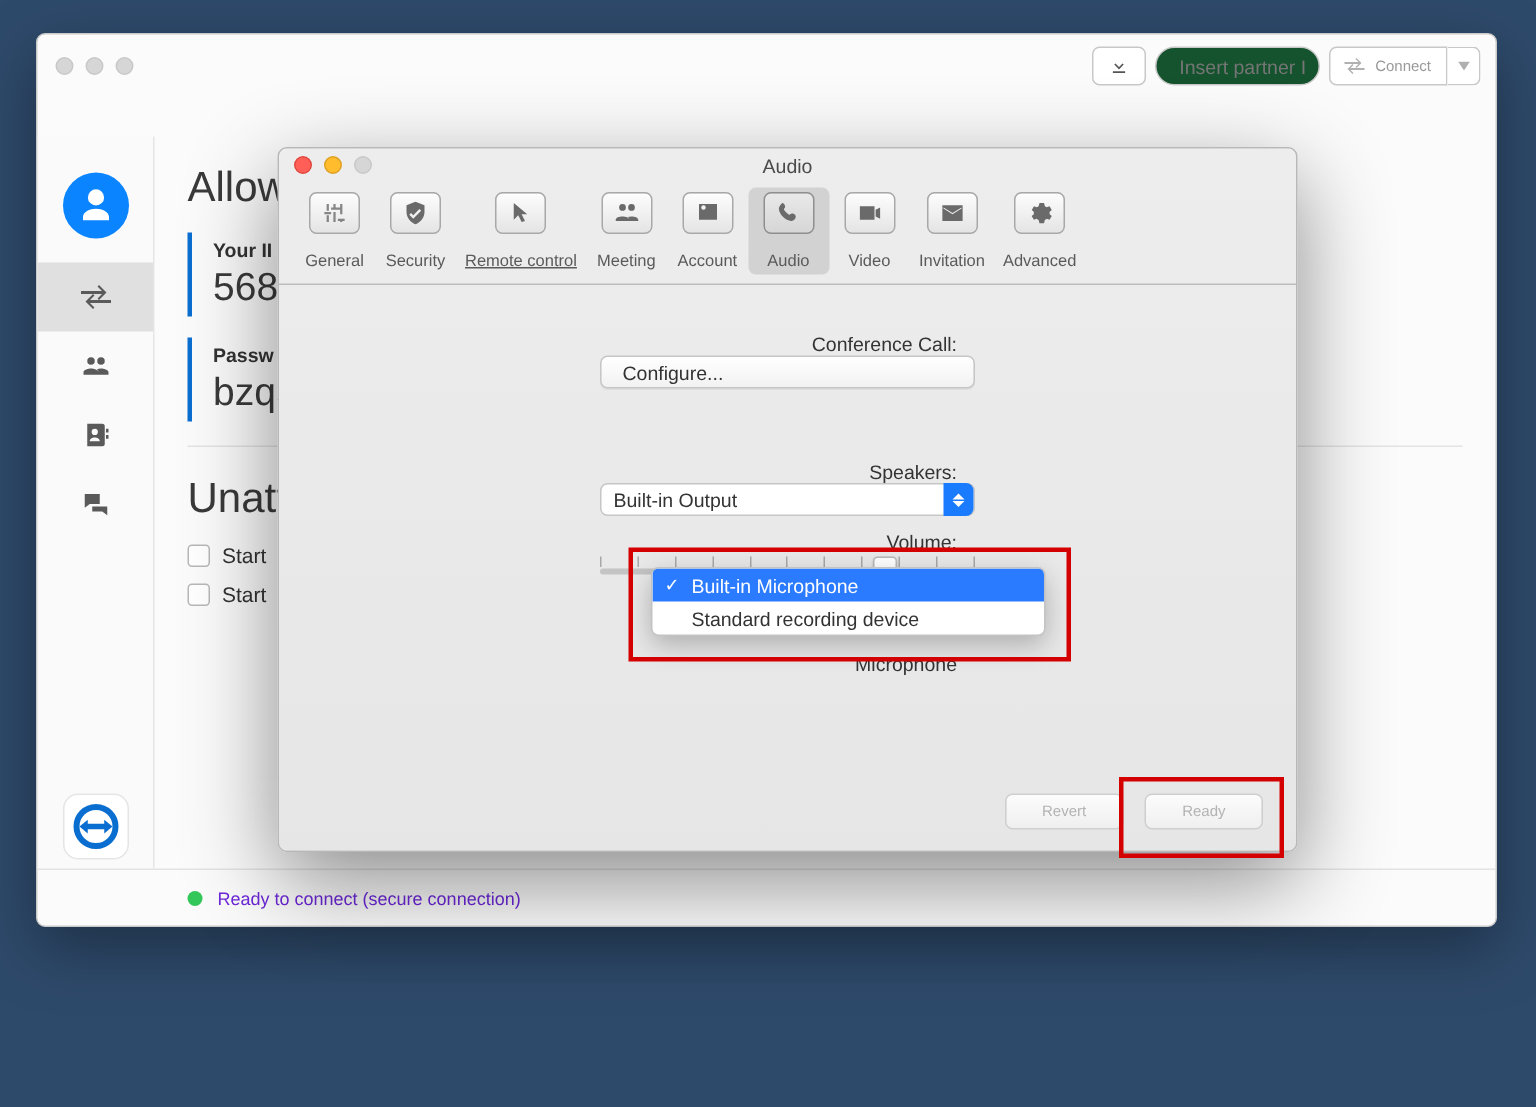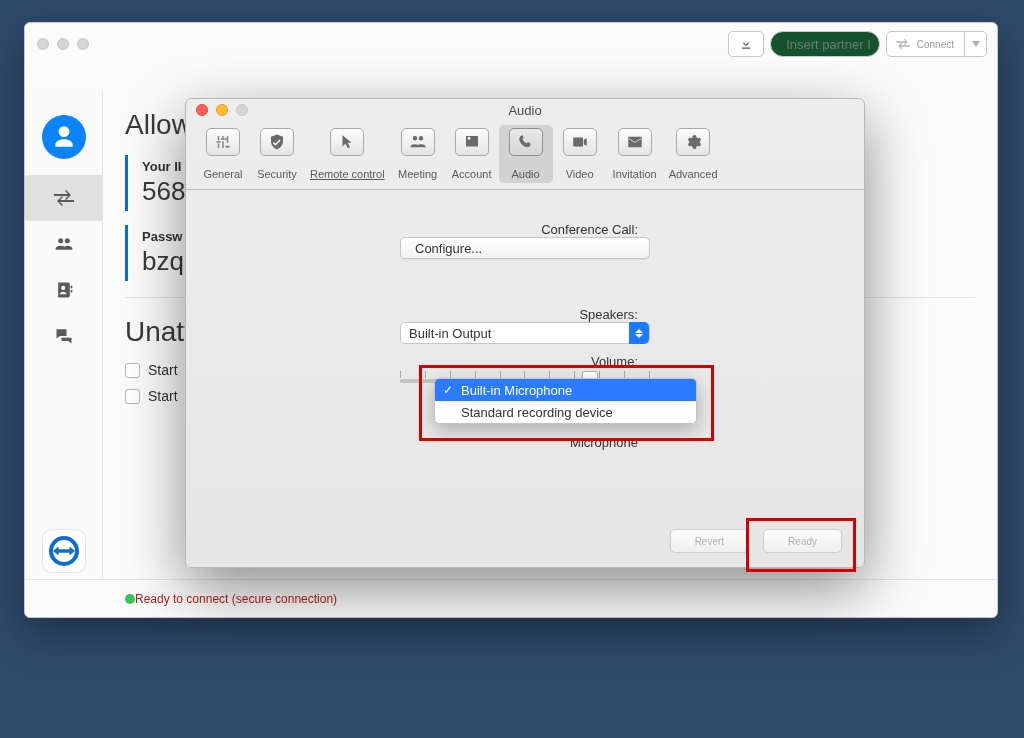--- a/index.html
+++ b/index.html
@@ -110,22 +110,22 @@
 .info-label { font-weight:600; font-size:13px; color:#333; }
 .info-value { font-size:26px; font-weight:300; color:#3a3a3a; margin-top:2px; }
 .divider { height:1px; background:#e3e3e3; margin:16px 0 18px; }
 .chk-row { display:flex; align-items:center; gap:8px; margin:10px 0; color:#333; font-size:14px; }
 .chk-box { width:15px; height:15px; border:1px solid #b8b8b8; border-radius:3px; background:#fff; }
 
 
 .bg-status {
   position:absolute; bottom:0; left:0; right:0; height:38px;
   border-top:1px solid #e3e3e3;
-  display:flex; align-items:center; padding:0 20px 0 100px; 
-  font-size:12px; color:#b91c1c;text-align:center;
+  display:flex; align-items:center; padding:0 20px 0 100px; gap:10px;
+  font-size:12px; color:#6d28d9;text-align:center;
 }
 .status-dot { width:10px; height:10px; border-radius:50%; background:#34c759; }
 
 
 .modal {
   position:absolute; left:185px; top:98px;
   width:680px; height:470px;
   background: linear-gradient(#ededed, #e6e6e6);
   border:1px solid #b8b8b8; border-radius:6px;
   box-shadow: 0 20px 60px rgba(0,0,0,.45);

